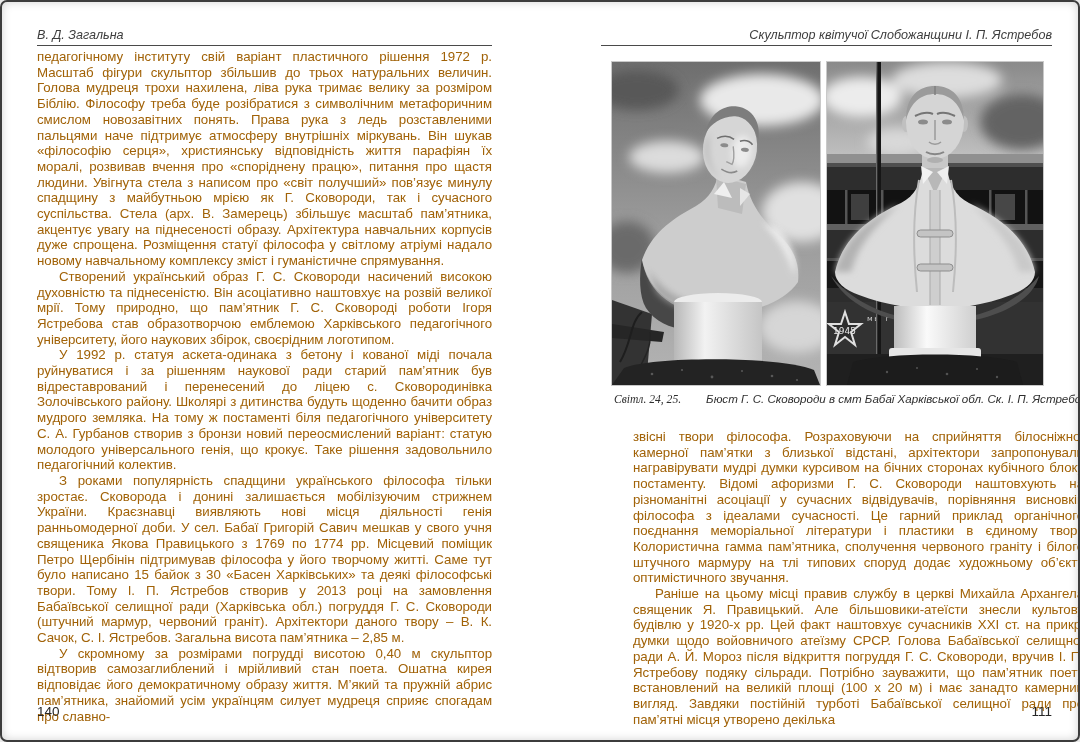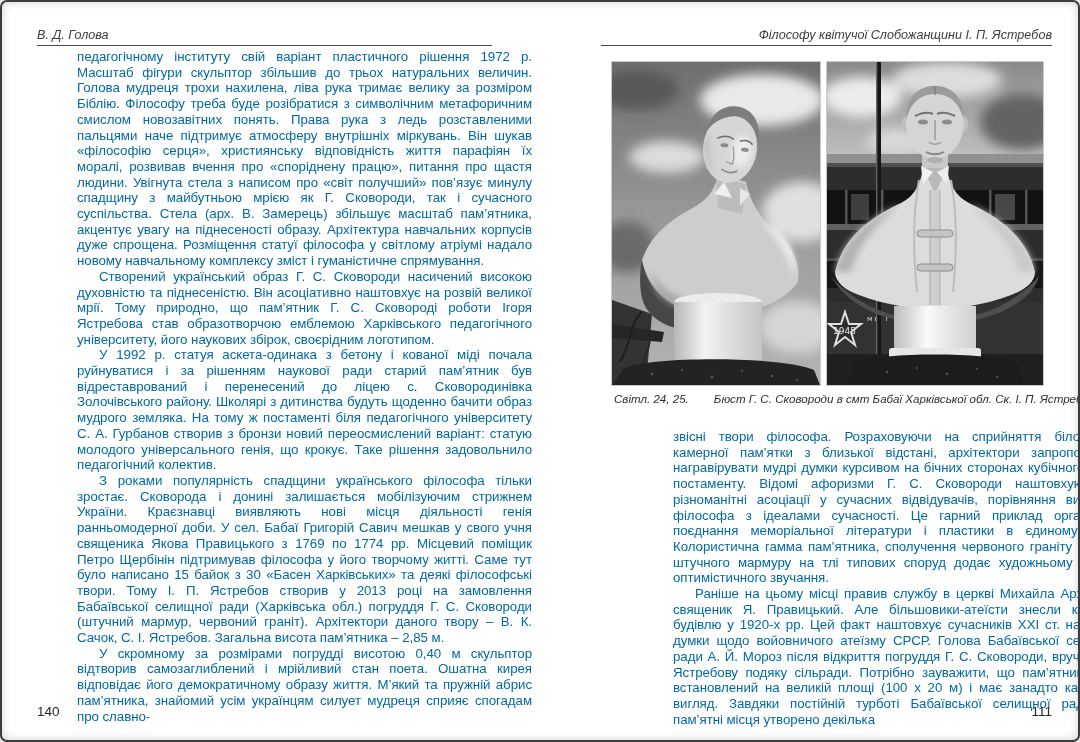--- a/index.html
+++ b/index.html
@@ -13,63 +13,63 @@
     box-shadow:inset 0 0 10px rgba(0,0,0,.18);
   }
   .running-head{
     position:absolute;top:26px;height:17px;
     font-style:italic;font-size:12.6px;color:#3d3d3d;
     border-bottom:1.4px solid #4a4a4a;
   }
   #head-left{left:35px;width:455px;text-align:left;}
   #head-right{left:599px;width:451px;text-align:right;}
   .textcol{
-    position:absolute;font-size:13.3px;line-height:15.7px;color:#0369a1;
-    text-align:justify;letter-spacing:-0.05px;margin-left:40px;
+    position:absolute;font-size:13.3px;line-height:15.7px;color:#a16207;
+    text-align:justify;letter-spacing:-0.05px;
   }
   #text-left{left:35px;top:47px;width:455px;}
   #text-right{left:631px;top:427px;width:451px;}
   .textcol p{margin:0;}
   .textcol p.ind{text-indent:22px;}
   .pagenum{position:absolute;top:702px;font-size:13.5px;color:#262626;}
   #num-left{left:35px;}
   #num-right{left:599px;width:451px;text-align:right;}
   .photos{
     position:absolute;left:610px;top:60px;width:432px;height:323px;
     display:flex;gap:7px;
   }
   .photo-frame{outline:1px solid #c9c9c9;line-height:0;}
   .figcaption{
     position:absolute;left:612px;top:390px;width:438px;
     font-style:italic;font-size:11.6px;color:#2e2e2e;white-space:nowrap;
   }
-  .figcaption .fig-label{margin-right:25px;}
+  .figcaption .fig-label{margin-right:25px;font-family:Liberation Serif, serif;}
   svg text{font-family:"DejaVu Sans", sans-serif;}
 </style>
 </head>
 <body>
 
 <div class="spread">
 
   <div class="running-head" id="head-left">
-    <span>В. Д. Голова</span>
+    <span>В. Д. Загальна</span>
   </div>
 
   <div class="textcol" id="text-left">
     <p>педагогічному інституту свій варіант пластичного рішення 1972 р. Масштаб фігури скульптор збільшив до трьох натуральних величин. Голова мудреця трохи нахилена, ліва рука тримає велику за розміром Біблію. Філософу треба буде розібратися з символічним метафоричним смислом новозавітних понять. Права рука з ледь розставленими пальцями наче підтримує атмосферу внутрішніх міркувань. Він шукав «філософію серця», християнську відповідність життя парафіян їх моралі, розвивав вчення про «споріднену працю», питання про щастя людини. Увігнута стела з написом про «світ получший» пов’язує минулу спадщину з майбутньою мрією як Г. Сковороди, так і сучасного суспільства. Стела (арх. В. Замерець) збільшує масштаб пам’ятника, акцентує увагу на піднесеності образу. Архітектура навчальних корпусів дуже спрощена. Розміщення статуї філософа у світлому атріумі надало новому навчальному комплексу зміст і гуманістичне спрямування.</p>
     <p class="ind">Створений український образ Г. С. Сковороди насичений високою духовністю та піднесеністю. Він асоціативно наштовхує на розвій великої мрії. Тому природно, що пам’ятник Г. С. Сковороді роботи Ігоря Ястребова став образотворчою емблемою Харківського педагогічного університету, його наукових збірок, своєрідним логотипом.</p>
     <p class="ind">У 1992 р. статуя аскета-одинака з бетону і кованої міді почала руйнуватися і за рішенням наукової ради старий пам’ятник був відреставрований і перенесений до ліцею с. Сковородинівка Золочівського району. Школярі з дитинства будуть щоденно бачити образ мудрого земляка. На тому ж постаменті біля педагогічного університету С. А. Гурбанов створив з бронзи новий переосмислений варіант: статую молодого універсального генія, що крокує. Таке рішення задовольнило педагогічний колектив.</p>
     <p class="ind">З роками популярність спадщини українського філософа тільки зростає. Сковорода і донині залишається мобілізуючим стрижнем України. Краєзнавці виявляють нові місця діяльності генія ранньомодерної доби. У сел. Бабаї Григорій Савич мешкав у свого учня священика Якова Правицького з 1769 по 1774 рр. Місцевий поміщик Петро Щербінін підтримував філософа у його творчому житті. Саме тут було написано 15 байок з 30 «Басен Харківських» та деякі філософські твори. Тому І. П. Ястребов створив у 2013 році на замовлення Бабаївської селищної ради (Харківська обл.) погруддя Г. С. Сковороди (штучний мармур, червоний граніт). Архітектори даного твору – В. К. Сачок, С. І. Ястребов. Загальна висота пам’ятника – 2,85 м.</p>
     <p class="ind">У скромному за розмірами погрудді висотою 0,40 м скульптор відтворив самозаглиблений і мрійливий стан поета. Ошатна кирея відповідає його демократичному образу життя. М’який та пружній абрис пам’ятника, знайомий усім українцям силует мудреця сприяє спогадам про славно-</p>
   </div>
 
   <div class="pagenum" id="num-left">140</div>
 
   <div class="running-head" id="head-right">
-    <span>Філософу квітучої Слобожанщини І. П. Ястребов</span>
+    <span>Скульптор квітучої Слобожанщини І. П. Ястребов</span>
   </div>
 
   <div class="photos">
 
     <div class="photo-frame">
       <svg width="208" height="323" viewBox="0 0 208 323">
         <defs>
           <linearGradient id="sky1" x1="0" y1="0" x2="0" y2="1">
             <stop offset="0" stop-color="#6e6e6e"></stop>
               <stop offset="0.5" stop-color="#9a9a9a"></stop>

